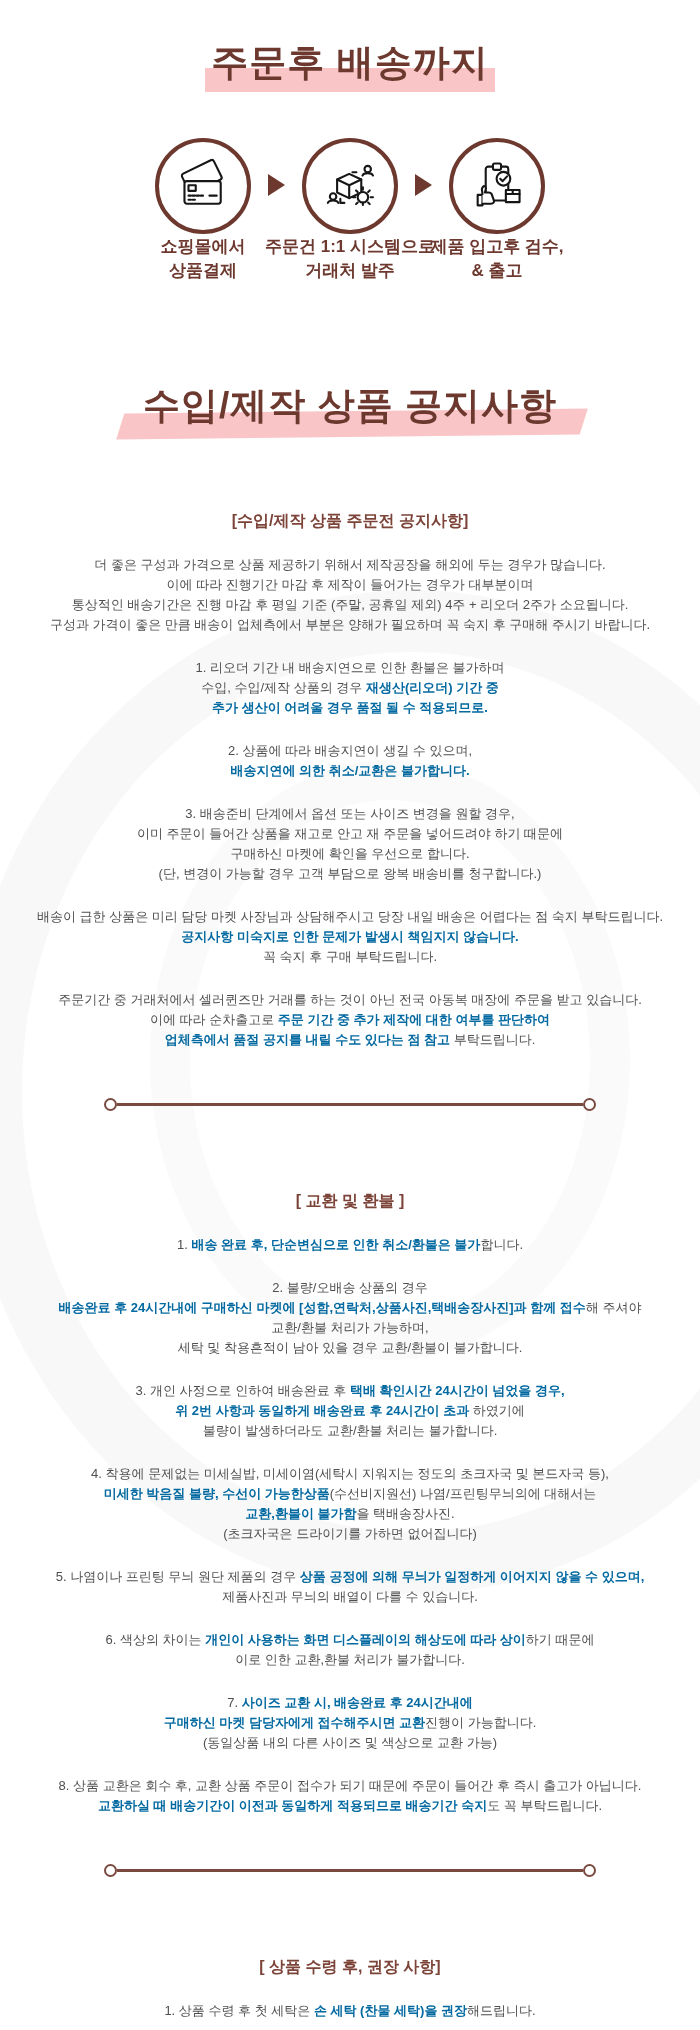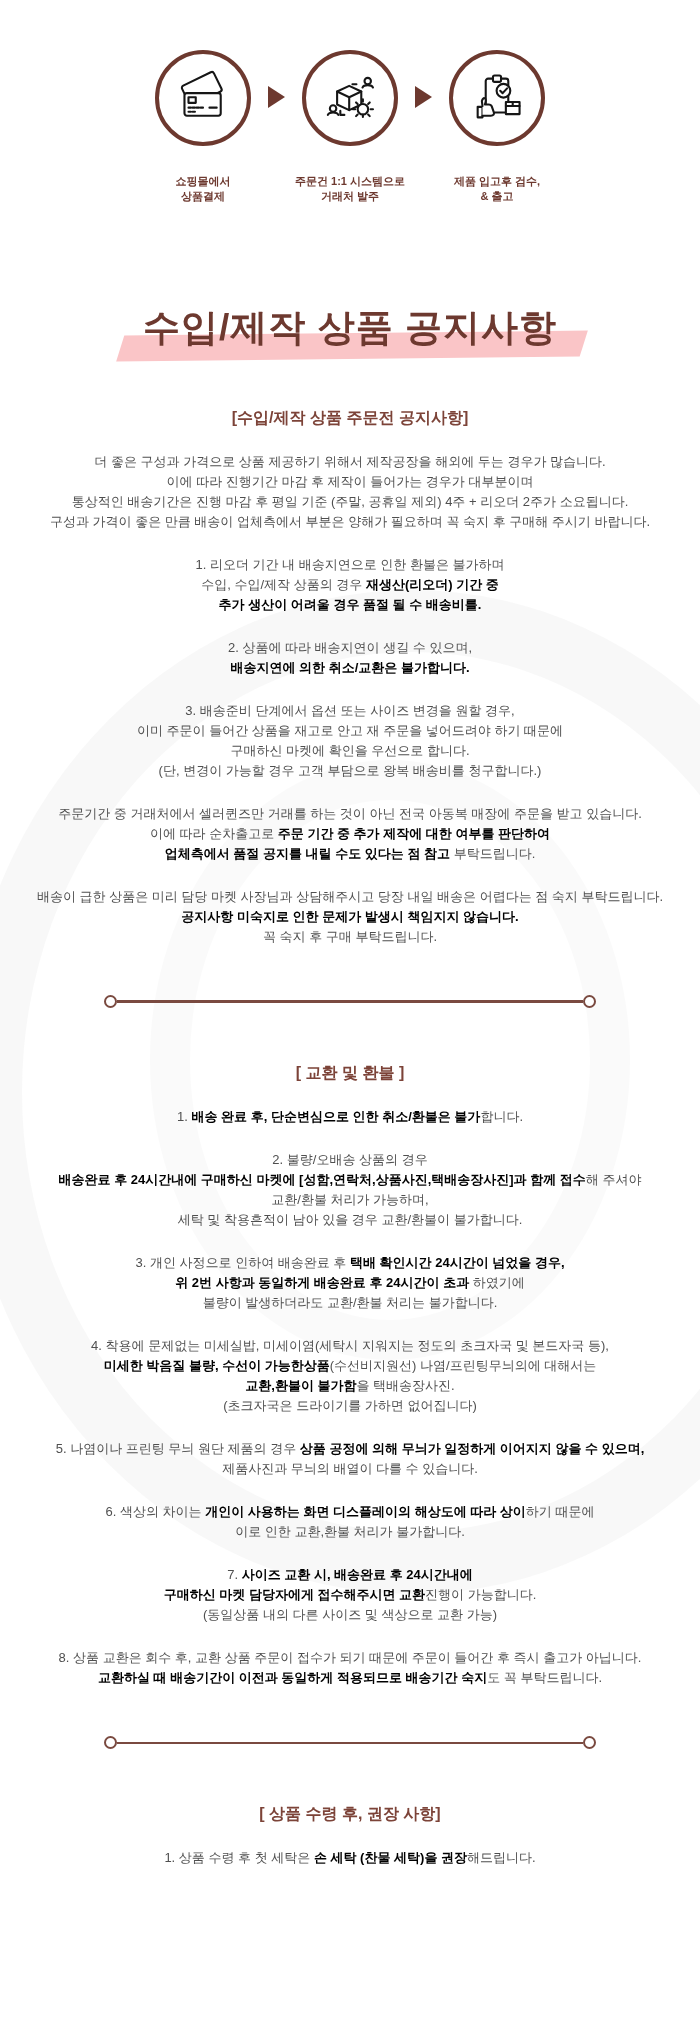--- a/index.html
+++ b/index.html
@@ -23,42 +23,45 @@
   .notice-big-title .hl::after{left:-22px;right:-26px;bottom:-6px;height:26px;
     transform:skewX(-18deg) rotate(-0.6deg);}
 
   
   .steps{display:flex;justify-content:center;align-items:flex-start;margin-top:50px;}
   .step{width:186px;display:flex;flex-direction:column;align-items:center;}
   .step-circle{width:88px;height:88px;border:4px solid #6d392f;border-radius:50%;
     display:flex;align-items:center;justify-content:center;background:#fff;}
   .step-circle svg{width:58px;height:58px;stroke:#161616;fill:none;stroke-width:2.6;
     stroke-linecap:round;stroke-linejoin:round;}
-  .step-label{margin-top:28px;text-align:center;font-size:11px;font-weight:700;
+  .step-label{margin-top:1px;text-align:center;font-size:17px;font-weight:700;
     color:#6d392f;line-height:1.4;}
   .step-arrow{width:0;height:0;border-top:11px solid transparent;border-bottom:11px solid transparent;
     border-left:17px solid #6d392f;margin:36px -28px 0 -28px;}
 
   
   .notice-wrap{text-align:center;}
-  .notice-heading{font-size:16px;font-weight:800;color:#7c4338;margin-top:55px;}
+  .notice-heading{font-size:16px;font-weight:800;color:#7c4338;margin-top:80px;}
   .notice-para{font-size:13px;color:#4f4f4f;line-height:1.54;margin:23px 20px 0 20px;text-align:center;}
-  .notice-para .em{color:#000000;font-weight:800;}
+  .notice-para .em{color:#0369a1;font-weight:800;}
   .divider{display:flex;align-items:center;justify-content:center;margin:48px 0 0 0;}
   .divider .dot{width:9px;height:9px;border:2.5px solid #7a4a40;border-radius:50%;background:#fff;}
   .divider .line{width:466px;height:2.5px;background:#7a4a40;}
 </style>
 </head>
 <body>
 
 <div class="page">
   <div class="watermark"></div>
   <div class="watermark-inner"></div>
 
   <div class="content">
+    <h1 class="big-title">
+      <span class="hl">주문후 배송까지</span>
+    </h1>
 
     <div class="steps" id="steps">
         <div class="step">
           <div class="step-circle">
             <svg viewBox="0 0 72 72">
               <g transform="rotate(-26 32 24)">
                 <rect x="12" y="12" width="44" height="27" rx="3"></rect>
               </g>
               <rect x="13" y="30" width="45" height="28" rx="3" fill="#fff"></rect>
               <rect x="18" y="35" width="9" height="7"></rect>
@@ -103,25 +106,25 @@
         </div>
       </div>
 
     <h1 class="big-title notice-big-title">
       <span class="hl">수입/제작 상품 공지사항</span>
     </h1>
 
     <div class="notice-wrap" id="notice-blocks">
         <div class="notice-heading">[수입/제작 상품 주문전 공지사항]</div>
         <p class="notice-para"><span>더 좋은 구성과 가격으로 상품 제공하기 위해서 제작공장을 해외에 두는 경우가 많습니다.</span><br><span>이에 따라 진행기간 마감 후 제작이 들어가는 경우가 대부분이며</span><br><span>통상적인 배송기간은 진행 마감 후 평일 기준 (주말, 공휴일 제외) 4주 + 리오더 2주가 소요됩니다.</span><br><span>구성과 가격이 좋은 만큼 배송이 업체측에서 부분은 양해가 필요하며 꼭 숙지 후 구매해 주시기 바랍니다.</span></p>
-        <p class="notice-para"><span>1. 리오더 기간 내 배송지연으로 인한 환불은 불가하며</span><br><span>수입, 수입/제작 상품의 경우 </span><span class="em">재생산(리오더) 기간 중</span><br><span class="em">추가 생산이 어려울 경우 품절 될 수 배송비를.</span></p>
+        <p class="notice-para"><span>1. 리오더 기간 내 배송지연으로 인한 환불은 불가하며</span><br><span>수입, 수입/제작 상품의 경우 </span><span class="em">재생산(리오더) 기간 중</span><br><span class="em">추가 생산이 어려울 경우 품절 될 수 적용되므로.</span></p>
         <p class="notice-para"><span>2. 상품에 따라 배송지연이 생길 수 있으며,</span><br><span class="em">배송지연에 의한 취소/교환은 불가합니다.</span></p>
         <p class="notice-para"><span>3. 배송준비 단계에서 옵션 또는 사이즈 변경을 원할 경우,</span><br><span>이미 주문이 들어간 상품을 재고로 안고 재 주문을 넣어드려야 하기 때문에</span><br><span>구매하신 마켓에 확인을 우선으로 합니다.</span><br><span>(단, 변경이 가능할 경우 고객 부담으로 왕복 배송비를 청구합니다.)</span></p>
+        <p class="notice-para"><span>배송이 급한 상품은 미리 담당 마켓 사장님과 상담해주시고 당장 내일 배송은 어렵다는 점 숙지 부탁드립니다.</span><br><span class="em">공지사항 미숙지로 인한 문제가 발생시 책임지지 않습니다.</span><br><span>꼭 숙지 후 구매 부탁드립니다.</span></p>
         <p class="notice-para"><span>주문기간 중 거래처에서 셀러퀸즈만 거래를 하는 것이 아닌 전국 아동복 매장에 주문을 받고 있습니다.</span><br><span>이에 따라 순차출고로 </span><span class="em">주문 기간 중 추가 제작에 대한 여부를 판단하여</span><br><span class="em">업체측에서 품절 공지를 내릴 수도 있다는 점 참고</span><span> 부탁드립니다.</span></p>
-        <p class="notice-para"><span>배송이 급한 상품은 미리 담당 마켓 사장님과 상담해주시고 당장 내일 배송은 어렵다는 점 숙지 부탁드립니다.</span><br><span class="em">공지사항 미숙지로 인한 문제가 발생시 책임지지 않습니다.</span><br><span>꼭 숙지 후 구매 부탁드립니다.</span></p>
         <div class="divider">
           <span class="dot"></span>
           <span class="line"></span>
           <span class="dot"></span>
         </div>
         <div class="notice-heading">[ 교환 및 환불 ]</div>
         <p class="notice-para"><span>1. </span><span class="em">배송 완료 후, 단순변심으로 인한 취소/환불은 불가</span><span>합니다.</span></p>
         <p class="notice-para"><span>2. 불량/오배송 상품의 경우</span><br><span class="em">배송완료 후 24시간내에 구매하신 마켓에 [성함,연락처,상품사진,택배송장사진]과 함께 접수</span><span>해 주셔야</span><br><span>교환/환불 처리가 가능하며,</span><br><span>세탁 및 착용흔적이 남아 있을 경우 교환/환불이 불가합니다.</span></p>
         <p class="notice-para"><span>3. 개인 사정으로 인하여 배송완료 후 </span><span class="em">택배 확인시간 24시간이 넘었을 경우,</span><br><span class="em">위 2번 사항과 동일하게 배송완료 후 24시간이 초과</span><span> 하였기에</span><br><span>불량이 발생하더라도 교환/환불 처리는 불가합니다.</span></p>
         <p class="notice-para"><span>4. 착용에 문제없는 미세실밥, 미세이염(세탁시 지워지는 정도의 초크자국 및 본드자국 등),</span><br><span class="em">미세한 박음질 불량, 수선이 가능한상품</span><span>(수선비지원선) 나염/프린팅무늬의에 대해서는</span><br><span class="em">교환,환불이 불가함</span><span>을 택배송장사진.</span><br><span>(초크자국은 드라이기를 가하면 없어집니다)</span></p>

